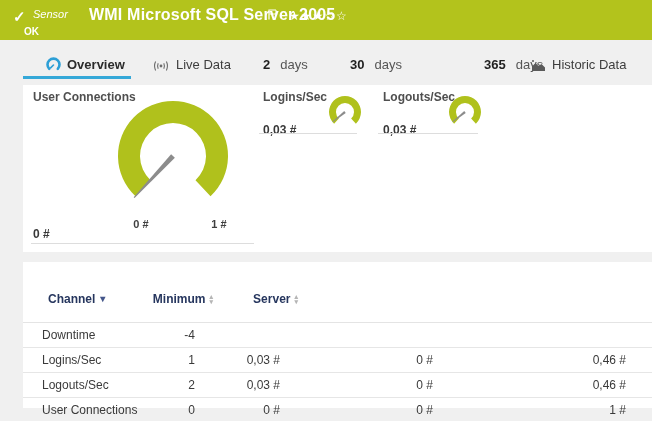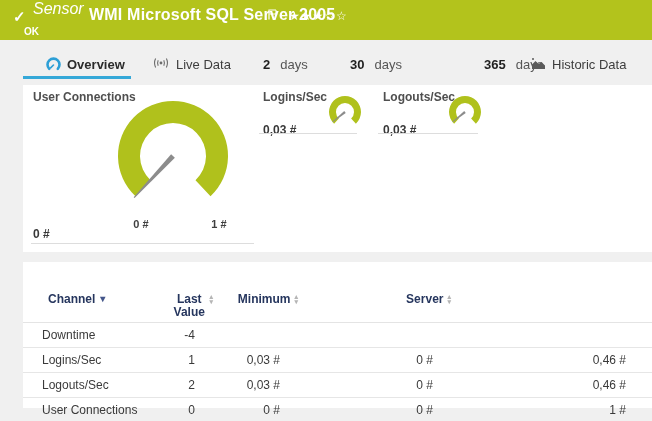--- a/index.html
+++ b/index.html
@@ -10,29 +10,29 @@
     font-family:"Liberation Sans", sans-serif;
     overflow:hidden;
   }
 
   
   .statusbar {
     position:absolute; left:0; top:0; width:652px; height:40px;
     background:#b3c31c; color:#fff;
   }
   .statusbar .check { position:absolute; left:13px; top:8px; font-size:15px; font-weight:bold; }
-  .statusbar .kind  { position:absolute; left:33px; top:0; font-size:16px; font-style:italic; }
+  .statusbar .kind  { position:absolute; left:33px; top:8px; font-size:11px; font-style:italic; }
   .statusbar .status{ position:absolute; left:24px; top:26px; font-size:10px; font-weight:bold; }
   .statusbar .title { position:absolute; left:89px; top:6px; font-size:16px; font-weight:bold; letter-spacing:.2px; }
   .statusbar .flag  { position:absolute; left:268px; top:6px; }
   .statusbar .stars { position:absolute; left:289px; top:9px; font-size:12px; letter-spacing:1px; cursor:pointer; }
 
   
   .tabbar { position:absolute; left:0; top:45px; width:652px; height:40px; }
-  .tab { position:absolute; top:12px; display:flex; align-items:flex-start; gap:6px;
+  .tab { position:absolute; top:12px; display:flex; align-items:flex-end; gap:6px;
          font-size:13px; color:#3d3d3d; cursor:pointer; white-space:nowrap; }
   .tab .num { font-weight:bold; color:#1f1f1f; margin-right:4px; }
   .tab .unit { color:#555; }
   .tab-underline { position:absolute; left:23px; top:31px; width:108px; height:3px; background:#35a8d8; }
 
   
   .panel { position:absolute; left:23px; right:0; background:#fff; }
   .panel1 { top:85px; height:167px; }
   .panel2 { top:262px; height:146px; }
 
@@ -149,27 +149,20 @@
     </svg>
   <span class="blk-value" style="left:360px; top:38px;">0,03 #</span>
   <div class="divider" style="left:355px; top:48px; width:100px;"></div>
 </div>
 
 <div class="panel panel2">
   <div class="thead">
     <div class="th first">
       <span>Channel</span>
       <span class="caret-down">▾</span>
-    </div>
-    <div class="th">
-      <span class="wrapcap">Last Value</span>
-      <i class="sort">
-          <span>▴</span>
-          <span>▾</span>
-        </i>
     </div>
     <div class="th">
       <span>Minimum</span>
       <i class="sort">
           <span>▴</span>
           <span>▾</span>
         </i>
     </div>
     <div class="th">
       <span>Server</span>

